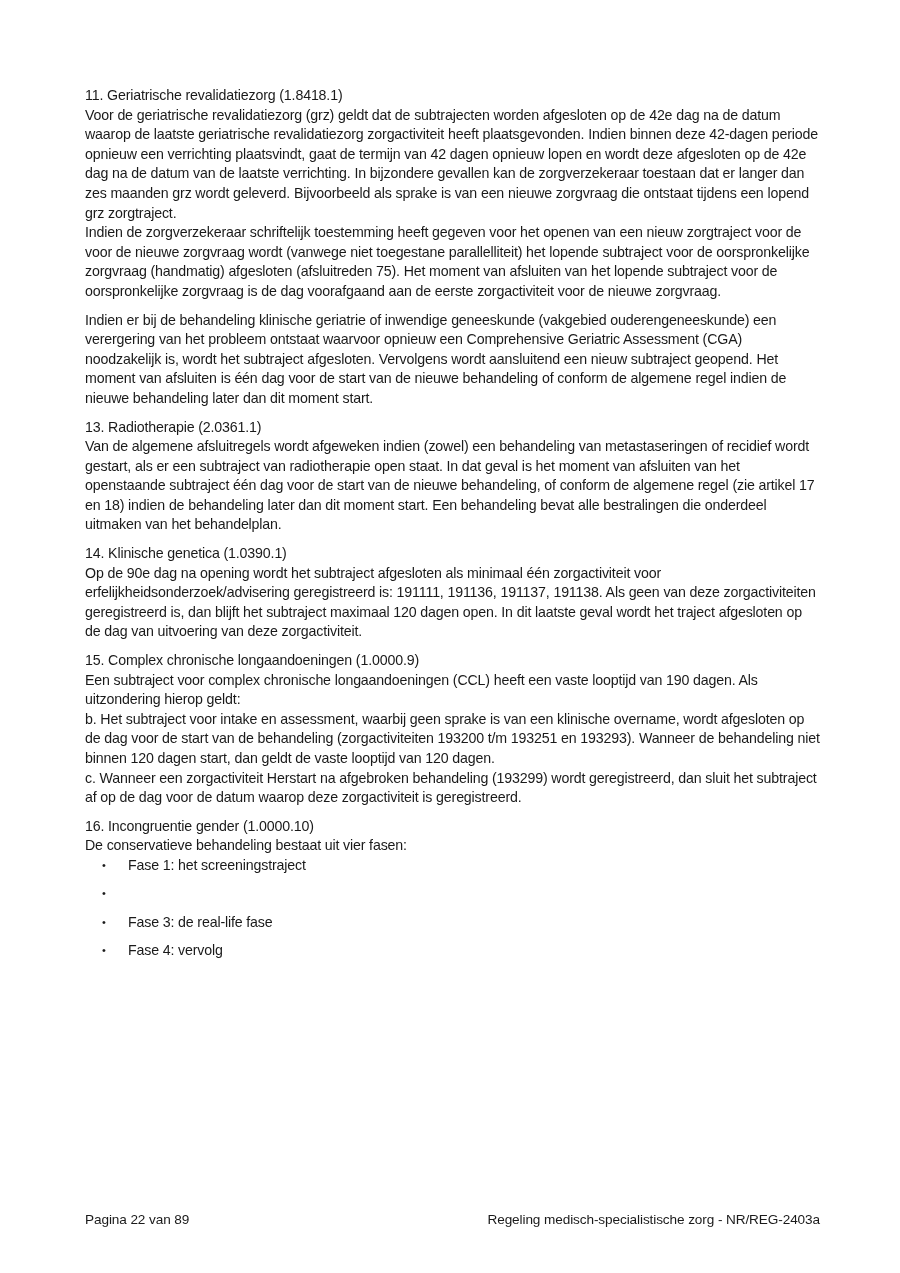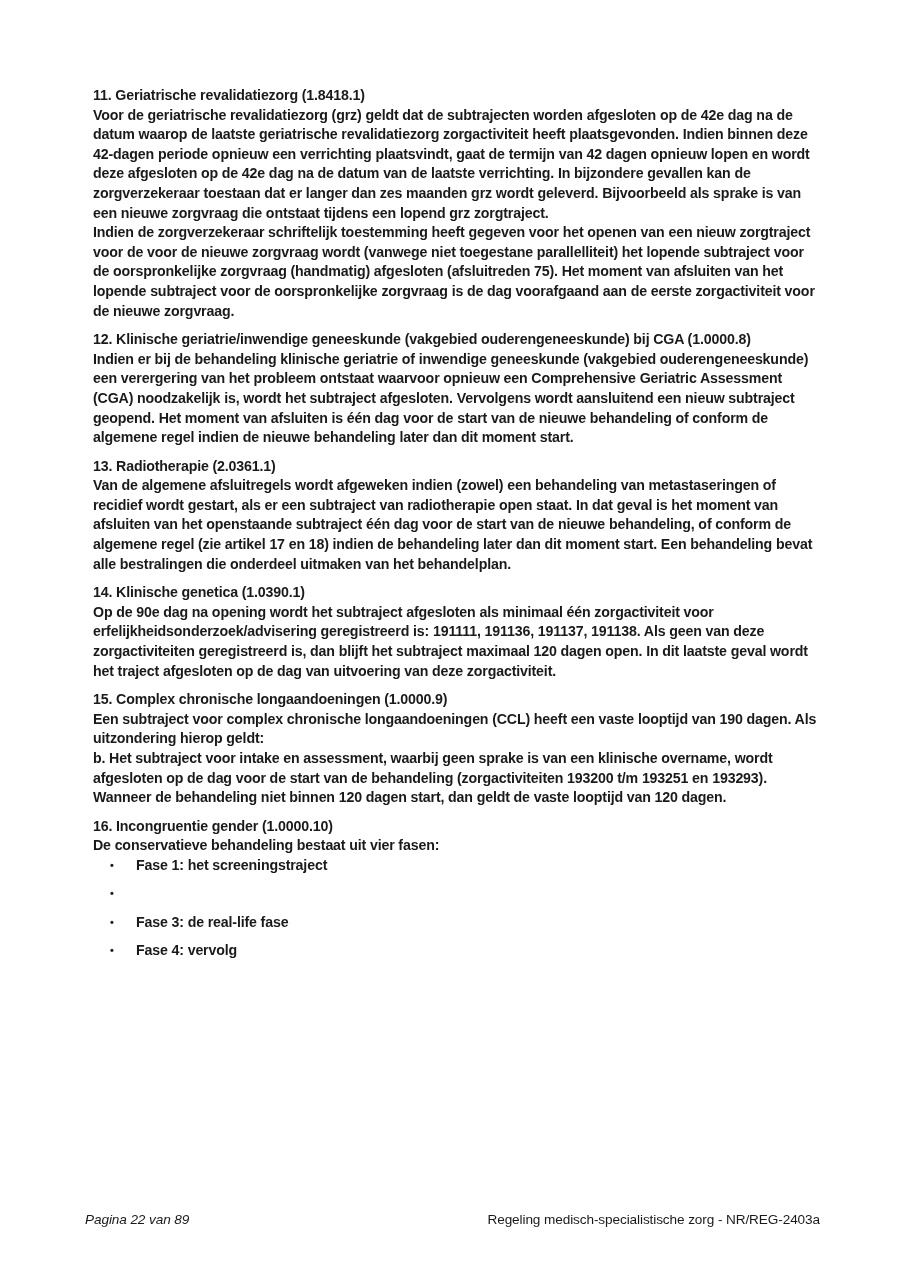--- a/index.html
+++ b/index.html
@@ -18,22 +18,21 @@
     .page {
       position: absolute;
       left: 85px;
       top: 86px;
       width: 735px;
       font-size: 14.2px;
       line-height: 19.6px;
       letter-spacing: -0.15px;
     }
     .section {
-      margin: 0 0 9px 8px;
-      font-weight: bold;
+      margin: 0 0 9px 0;
     }
     .section p {
       margin: 0;
     }
     .para {
       margin: 0 0 9px 0;
     }
     .bullets {
       list-style: none;
       margin: 0;
@@ -57,58 +56,57 @@
       right: 80px;
       top: 1211px;
       font-size: 13.6px;
       line-height: 18px;
       letter-spacing: -0.1px;
     }
     .footer .left {
       position: absolute;
       left: 0;
       top: 0;
-      font-style: italic;
     }
     .footer .right {
       position: absolute;
       right: 0;
       top: 0;
     }
   </style>
 </head>
 <body>
 
 <div class="page">
 
   <div class="section">
     <p>11. Geriatrische revalidatiezorg (1.8418.1)</p>
     <p>Voor de geriatrische revalidatiezorg (grz) geldt dat de subtrajecten worden afgesloten op de 42e dag na de datum waarop de laatste geriatrische revalidatiezorg zorgactiviteit heeft plaatsgevonden. Indien binnen deze 42-dagen periode opnieuw een verrichting plaatsvindt, gaat de termijn van 42 dagen opnieuw lopen en wordt deze afgesloten op de 42e dag na de datum van de laatste verrichting. In bijzondere gevallen kan de zorgverzekeraar toestaan dat er langer dan zes maanden grz wordt geleverd. Bijvoorbeeld als sprake is van een nieuwe zorgvraag die ontstaat tijdens een lopend grz zorgtraject.</p>
     <p>Indien de zorgverzekeraar schriftelijk toestemming heeft gegeven voor het openen van een nieuw zorgtraject voor de voor de nieuwe zorgvraag wordt (vanwege niet toegestane parallelliteit) het lopende subtraject voor de oorspronkelijke zorgvraag (handmatig) afgesloten (afsluitreden 75). Het moment van afsluiten van het lopende subtraject voor de oorspronkelijke zorgvraag is de dag voorafgaand aan de eerste zorgactiviteit voor de nieuwe zorgvraag.</p>
   </div>
 
   <div class="section">
-    <p>12. Klinische geriatrie/inwendige geneeskunde (vakgebied ouderengeneeskunde) bij CGA (1.0000.8)</p>
     <p>Indien er bij de behandeling klinische geriatrie of inwendige geneeskunde (vakgebied ouderengeneeskunde) een verergering van het probleem ontstaat waarvoor opnieuw een Comprehensive Geriatric Assessment (CGA) noodzakelijk is, wordt het subtraject afgesloten. Vervolgens wordt aansluitend een nieuw subtraject geopend. Het moment van afsluiten is één dag voor de start van de nieuwe behandeling of conform de algemene regel indien de nieuwe behandeling later dan dit moment start.</p>
   </div>
 
   <div class="section">
     <p>13. Radiotherapie (2.0361.1)</p>
     <p>Van de algemene afsluitregels wordt afgeweken indien (zowel) een behandeling van metastaseringen of recidief wordt gestart, als er een subtraject van radiotherapie open staat. In dat geval is het moment van afsluiten van het openstaande subtraject één dag voor de start van de nieuwe behandeling, of conform de algemene regel (zie artikel 17 en 18) indien de behandeling later dan dit moment start. Een behandeling bevat alle bestralingen die onderdeel uitmaken van het behandelplan.</p>
   </div>
 
   <div class="section">
     <p>14. Klinische genetica (1.0390.1)</p>
     <p>Op de 90e dag na opening wordt het subtraject afgesloten als minimaal één zorgactiviteit voor erfelijkheidsonderzoek/advisering geregistreerd is: 191111, 191136, 191137, 191138. Als geen van deze zorgactiviteiten geregistreerd is, dan blijft het subtraject maximaal 120 dagen open. In dit laatste geval wordt het traject afgesloten op de dag van uitvoering van deze zorgactiviteit.</p>
   </div>
 
   <div class="section">
     <p>15. Complex chronische longaandoeningen (1.0000.9)</p>
     <p class="para">Een subtraject voor complex chronische longaandoeningen (CCL) heeft een vaste looptijd van 190 dagen. Als uitzondering hierop geldt:</p>
     <p class="para">b. Het subtraject voor intake en assessment, waarbij geen sprake is van een klinische overname, wordt afgesloten op de dag voor de start van de behandeling (zorgactiviteiten 193200 t/m 193251 en 193293). Wanneer de behandeling niet binnen 120 dagen start, dan geldt de vaste looptijd van 120 dagen.</p>
+    <p>c. Wanneer een zorgactiviteit Herstart na afgebroken behandeling (193299) wordt geregistreerd, dan sluit het subtraject af op de dag voor de datum waarop deze zorgactiviteit is geregistreerd.</p>
   </div>
 
   <div class="section">
     <p>16. Incongruentie gender (1.0000.10)</p>
     <p class="para">De conservatieve behandeling bestaat uit vier fasen:</p>
     <ul class="bullets">
       <li>
         <span class="bullet">•</span>
         <span>Fase 1: het screeningstraject</span>
       </li>

